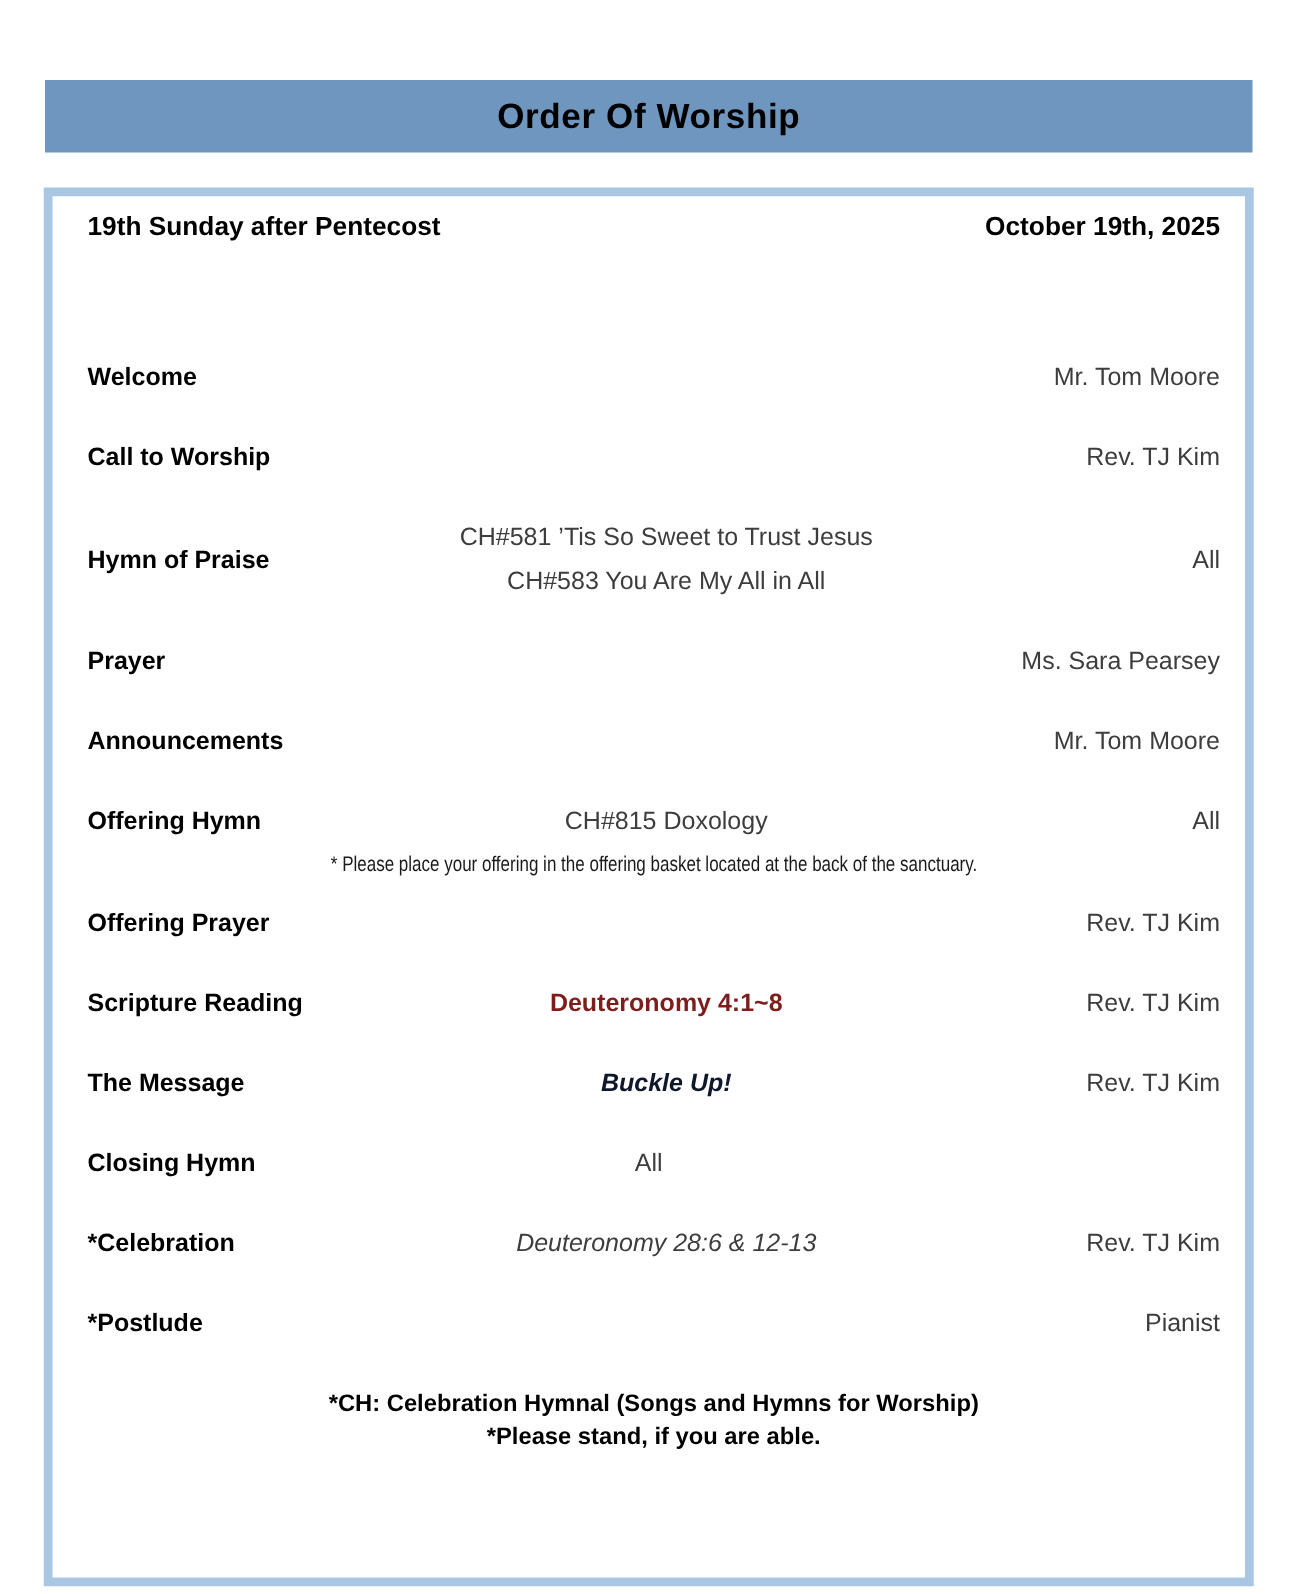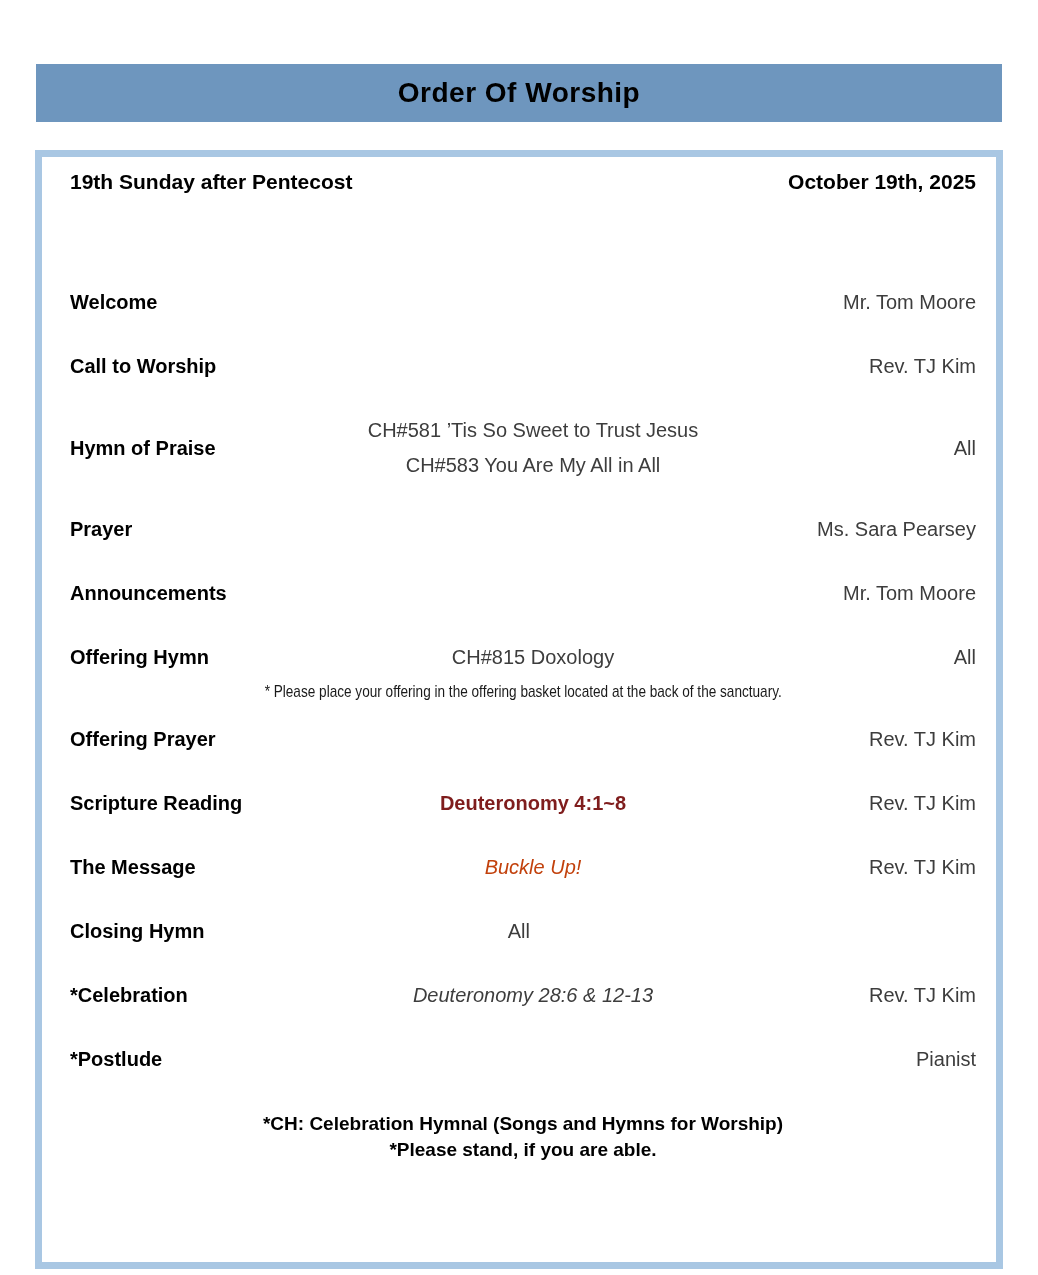--- a/index.html
+++ b/index.html
@@ -79,23 +79,23 @@
     font-weight: 400;
   }
   .center-line2 {
     margin-top: 11px;
   }
   .c-bold {
     font-weight: bold;
     color: #7f1d1d;
   }
   .c-bolditalic {
-    font-weight: normal;
+    font-weight: bold;
     font-style: italic;
-    color: #c2410c;
+    color: #0f172a;
   }
   .c-italic {
     font-style: italic;
   }
   .note-row {
     text-align: center;
     margin-top: -26px;
     margin-bottom: 26px;
     color: #1a1a1a;
     font-size: 17px;

